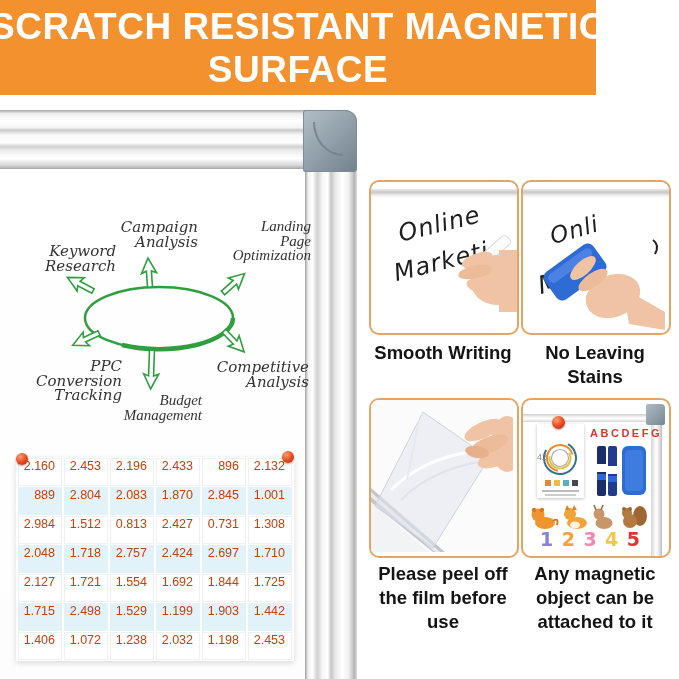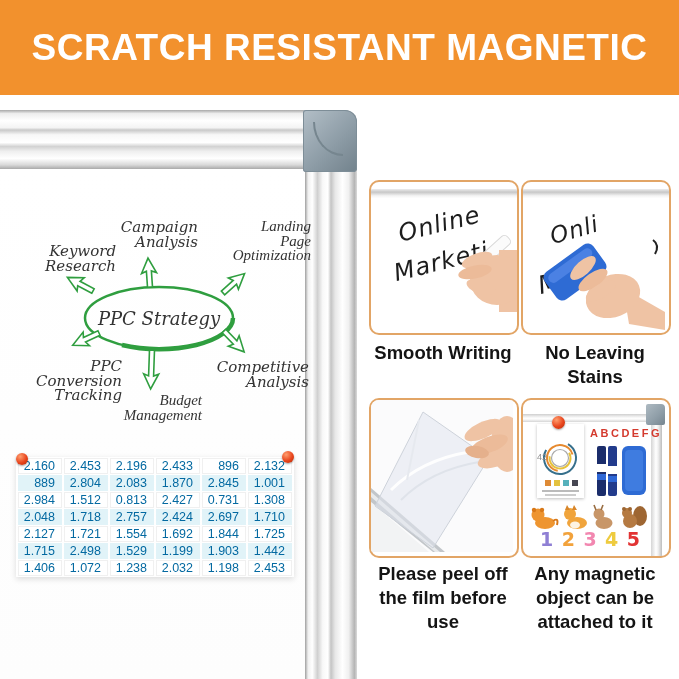--- a/index.html
+++ b/index.html
@@ -1,20 +1,20 @@
 <!DOCTYPE html>
 <html style="--banner-bg: #F2912D; --banner-fg: #FFFFFF; --alt-row: #E1F3F8; --mm-green: #2F9E3F; --pin: #E8441C; --eraser-blue: #2E6BD4; --letters-red: #D43A2E; --panel-border: #E2A566;"><head>
 <meta charset="utf-8">
 <style>
   html,body{margin:0;padding:0;background:#fff;}
   #canvas{position:relative;width:679px;height:679px;background:#fff;overflow:hidden;
           font-family:"Liberation Sans",sans-serif;}
 
   
-  #banner{position:absolute;left:0;top:0;width:679px;height:95px;background:var(--banner-bg,#F2912D);
+  #banner{position:absolute;left:0;top:0;width:596px;height:95px;background:var(--banner-bg,#F2912D);
           display:flex;flex-direction:column;align-items:center;justify-content:center;}
   #banner .bline{color:var(--banner-fg,#fff);font-weight:bold;font-size:37px;line-height:43px;
           letter-spacing:.5px;white-space:nowrap;}
 
   
   .alu-h{position:absolute;left:0;top:110px;width:309px;height:59px;
      background:linear-gradient(180deg,#a8a8a8 0%,#ededed 6%,#ffffff 18%,#f4f4f4 30%,#c9c9c9 34%,
       #f7f7f7 42%,#ffffff 55%,#d2d2d2 62%,#efefef 70%,#ffffff 82%,#d9d9d9 93%,#a9a9a9 100%);}
   .alu-v{position:absolute;left:305px;top:168px;width:52px;height:511px;
      background:linear-gradient(90deg,#9f9f9f 0%,#f0f0f0 6%,#ffffff 14%,#d0d0d0 24%,#f8f8f8 34%,
@@ -32,21 +32,21 @@
   .mm-arrow{stroke:var(--mm-green,#2F9E3F);fill:#ffffff;stroke-width:1.6;}
   .mm-label{position:absolute;white-space:pre-line;text-align:right;
      font:italic 15px "DejaVu Serif",serif;line-height:14.5px;color:#333;}
   #mm-center{position:absolute;left:94px;top:308px;width:130px;text-align:center;
      font:italic 18px "DejaVu Serif",serif;color:#333;}
 
   
   #numtable{position:absolute;left:16px;top:457px;border-collapse:separate;border-spacing:2px 1px;
      background:rgba(255,255,255,.65);box-shadow:0 2px 6px rgba(0,0,0,.14);}
   #numtable td{width:36px;height:14px;background:#fff;border:1px solid #F0F0F0;
-     font:12.5px "Liberation Sans",sans-serif;color:#0369a1;text-align:right;padding:0 6px 0 0;}
+     font:12.5px "Liberation Sans",sans-serif;color:#c2410c;text-align:right;padding:0 6px 12px 0;}
   #numtable tr.alt td{background:var(--alt-row,#E1F3F8);border-color:var(--alt-row,#E1F3F8);}
 
   .pin{position:absolute;border-radius:50%;
      background:radial-gradient(circle at 35% 30%,#FF9E6E 0%,var(--pin,#E8441C) 55%,#B02B06 100%);
      box-shadow:0 1px 2px rgba(0,0,0,.35);}
 
   
   .panel{position:absolute;width:146px;background:#fff;border:2px solid var(--panel-border,#E2A566);
      border-radius:10px;overflow:hidden;}
   .caption{position:absolute;width:166px;text-align:center;font-weight:bold;font-size:18.5px;
@@ -73,40 +73,40 @@
   #numbers span{display:inline-block;margin:0 2px;font-weight:bold;font-size:19px;
      font-family:"DejaVu Sans",sans-serif;}
 </style>
 </head>
 <body>
 
 <div id="canvas">
 
   <div id="banner">
     <div class="bline">SCRATCH RESISTANT MAGNETIC</div>
+    <div class="bline">SURFACE</div>
   </div>
 
   <div class="surface"></div>
   <div class="alu-h"></div>
   <div class="alu-v"></div>
   <div class="corner">
     <div class="corner-detail"></div>
   </div>
 
   <svg id="mindmap-svg" viewBox="0 0 312 235">
     <ellipse class="mm-stroke" cx="159" cy="128" rx="74" ry="31" stroke-width="2.5"></ellipse>
     <path class="mm-stroke" d="M233,128 A74,31 0 0 1 122,155" stroke="#1E7F30" stroke-width="4.5"></path>
     <path class="mm-arrow" transform="translate(93,101) rotate(-152)" d="M0,-2.5 L16,-2.5 L14,-7.5 L29,0 L14,7.5 L16,2.5 L0,2.5 Z"></path>
     <path class="mm-arrow" transform="translate(150,97) rotate(-94)" d="M0,-2.5 L16,-2.5 L14,-7.5 L29,0 L14,7.5 L16,2.5 L0,2.5 Z"></path>
     <path class="mm-arrow" transform="translate(223,103) rotate(-42)" d="M0,-2.5 L16,-2.5 L14,-7.5 L29,0 L14,7.5 L16,2.5 L0,2.5 Z"></path>
     <path class="mm-arrow" transform="translate(99,143) rotate(155)" d="M0,-2.5 L16,-2.5 L14,-7.5 L29,0 L14,7.5 L16,2.5 L0,2.5 Z"></path>
     <path class="mm-arrow" transform="translate(152,160) rotate(92)" d="M0,-2.5 L26,-2.5 L24,-7.5 L39,0 L24,7.5 L26,2.5 L0,2.5 Z"></path>
     <path class="mm-arrow" transform="translate(224,141) rotate(46)" d="M0,-2.5 L16,-2.5 L14,-7.5 L29,0 L14,7.5 L16,2.5 L0,2.5 Z"></path>
   </svg>
-  <div id="mm-center">PPC Strategy</div>
   <div class="mm-label" style="left:6px;top:244px;width:110px;">Keyword
 Research</div>
   <div class="mm-label" style="left:86px;top:220px;width:112px;">Campaign
 Analysis</div>
   <div class="mm-label" style="left:191px;top:219px;width:120px;font-family:Liberation Serif, serif;">Landing
 Page
 Optimization</div>
   <div class="mm-label" style="left:0px;top:359px;width:122px;">PPC Conversion
 Tracking</div>
   <div class="mm-label" style="left:84px;top:393px;width:118px;font-family:Liberation Serif, serif;">Budget

